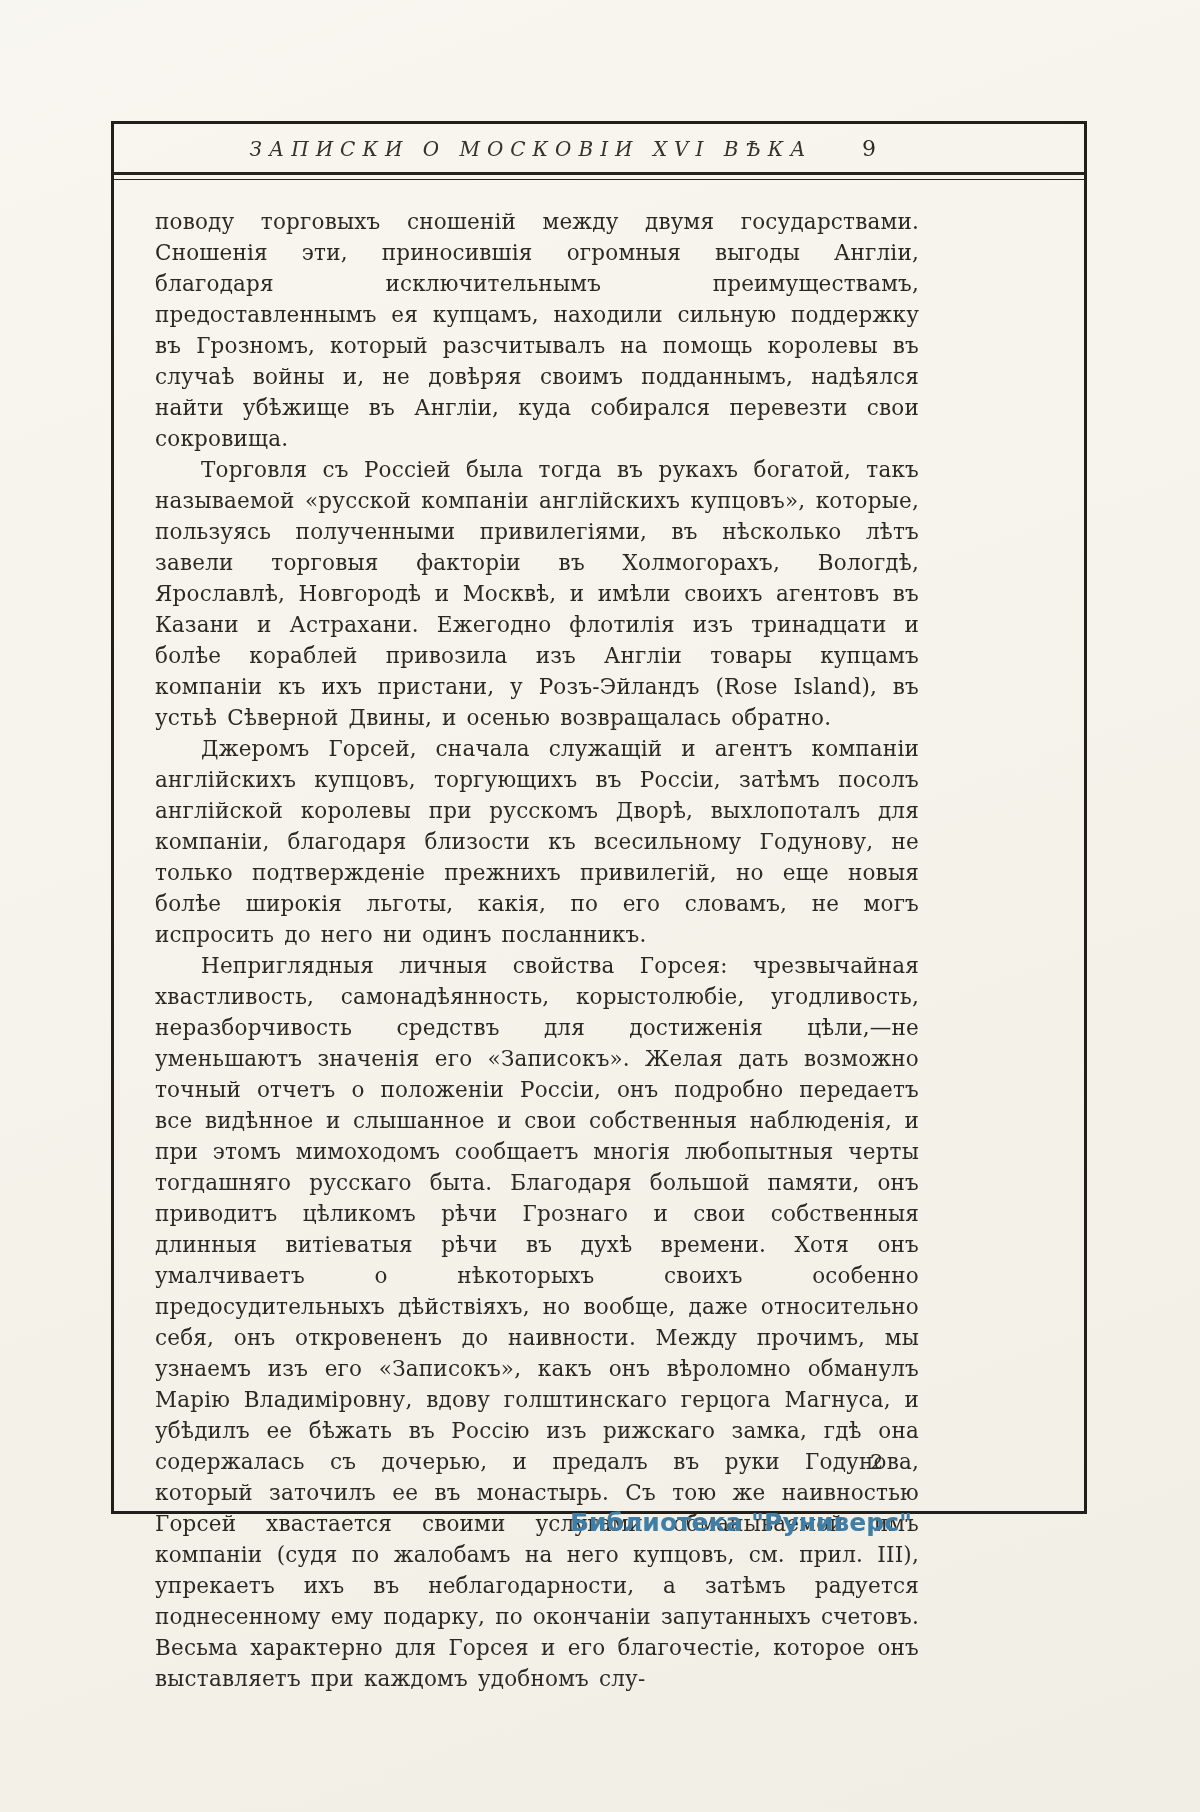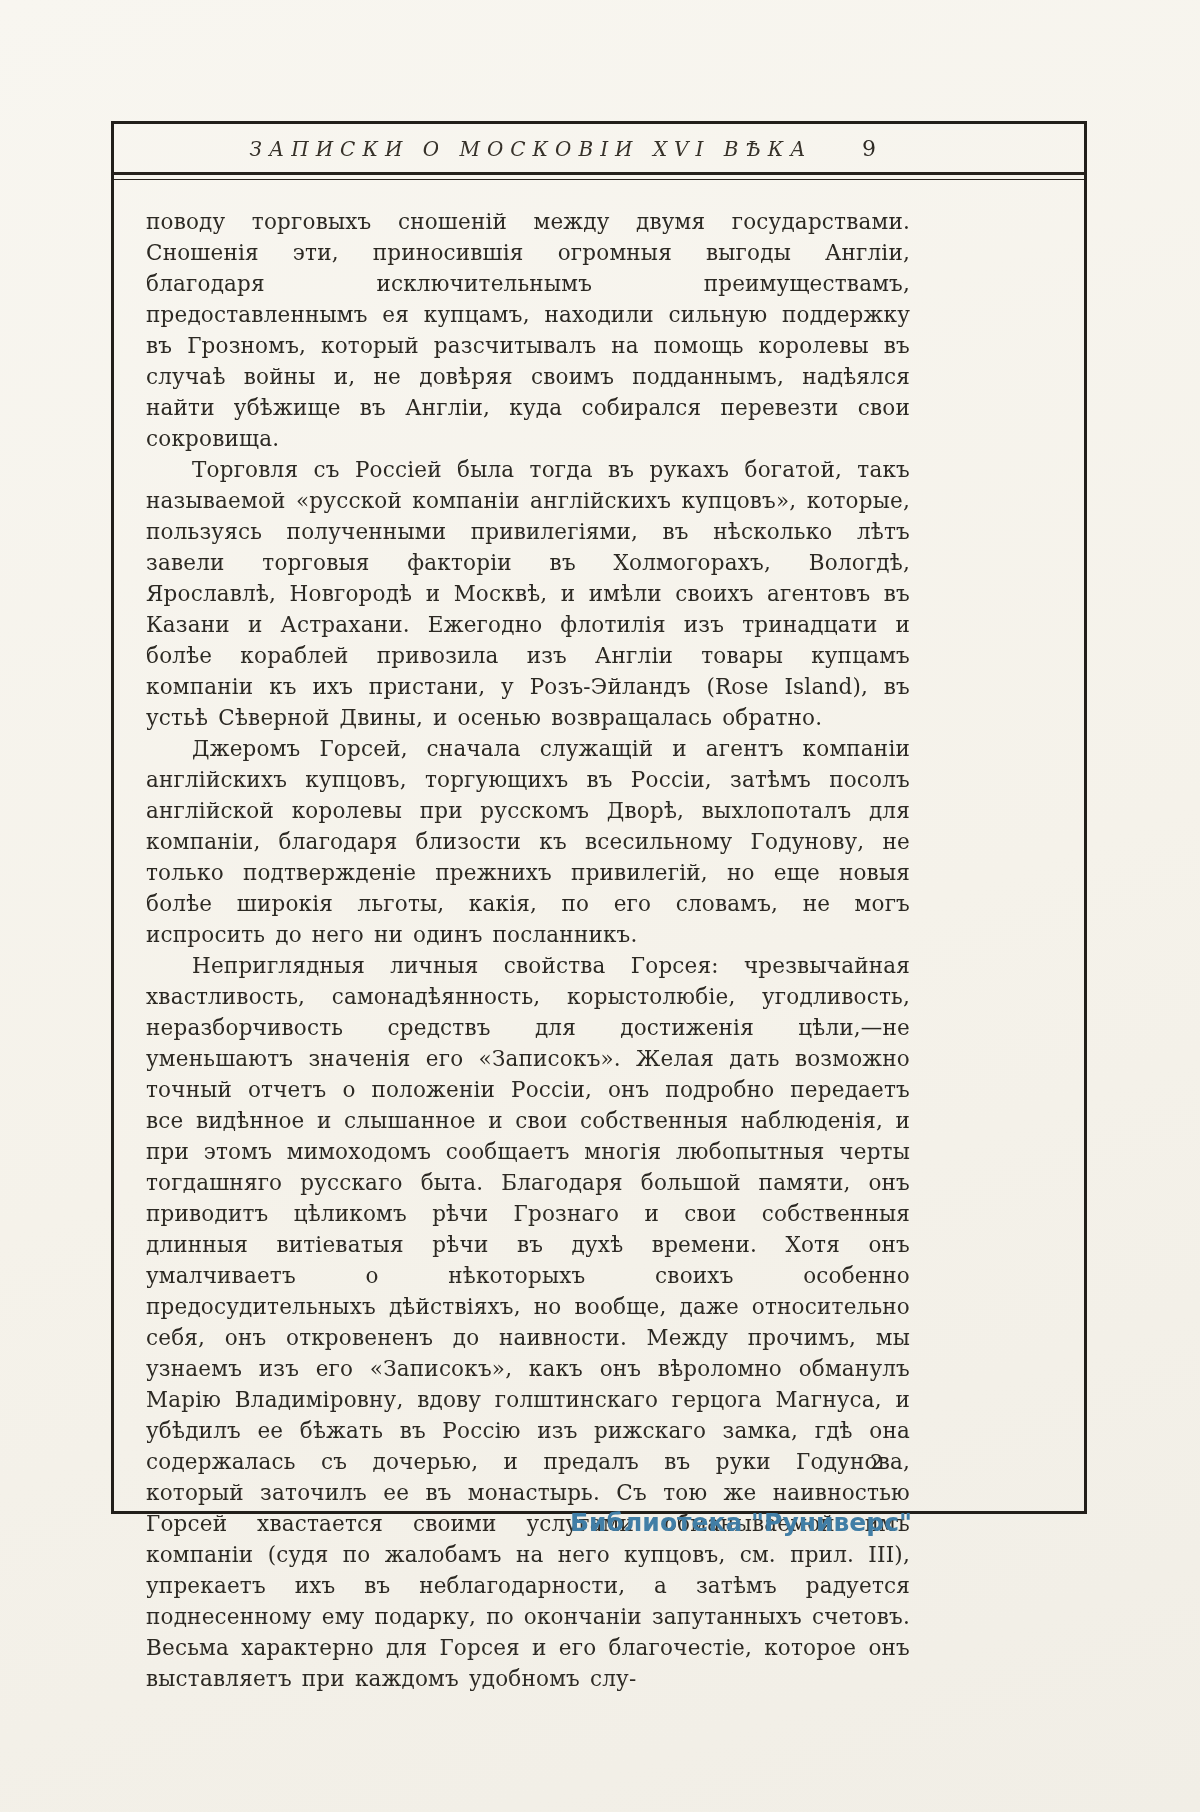--- a/index.html
+++ b/index.html
@@ -38,21 +38,21 @@
   }
   .double-rule {
     position:absolute;
     left:-1px; right:-1px; top:48px;
     height:4px;
     border-top:3px solid #26221c;
     border-bottom:1px solid #26221c;
   }
   .text-block {
     position:absolute;
-    left:32px; top:82px;
+    left:41px; top:82px;
     width:764px;
   }
   .text-block p {
     margin:0;
     font-size:21.5px;
     line-height:31px;
     text-align:justify;
     word-spacing:3px;
     letter-spacing:0.2px;
   }

